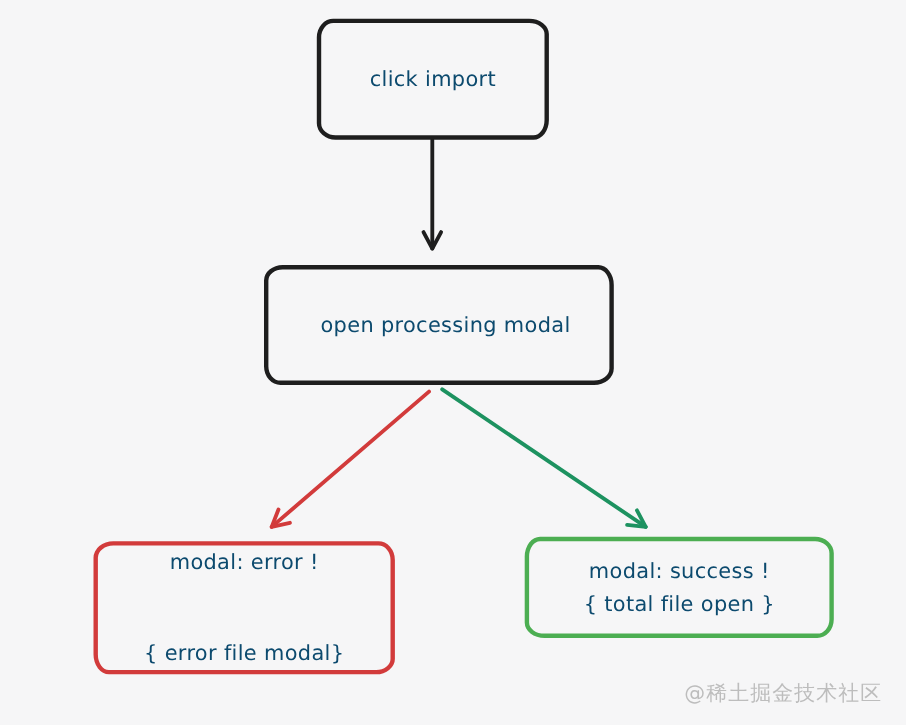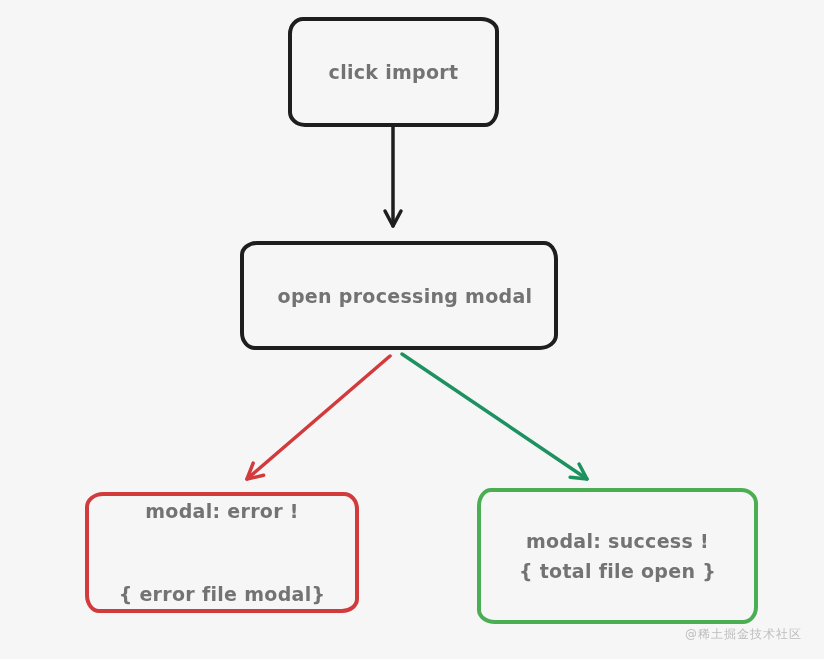--- a/index.html
+++ b/index.html
@@ -19,48 +19,48 @@
   .node {
     position: absolute;
     box-sizing: border-box;
     border: 4px solid #1e1e1e;
     background: transparent;
     display: flex;
     flex-direction: column;
     align-items: center;
     justify-content: center;
     text-align: center;
-    font-weight: 700;
+    font-weight: 400;
     font-size: 19px;
     letter-spacing: 0.3px;
-    color: #737373;
+    color: #0c4a6e;
     line-height: 30px;
   }
   .node-top {
     left: 288px; top: 17px; width: 211px; height: 110px;
     border-radius: 15px 18px 14px 17px / 17px 14px 18px 15px;
   }
   .node-mid {
     left: 240px; top: 241px; width: 318px; height: 109px;
     border-radius: 17px 14px 18px 15px / 14px 18px 15px 17px;
   }
   .node-error {
     left: 85px; top: 492px; width: 274px; height: 121px;
     border-radius: 18px 15px 17px 14px / 15px 17px 14px 18px;
     justify-content: space-between;
   }
   .node-success {
-    left: 477px; top: 488px; width: 281px; height: 136px;
+    left: 477px; top: 488px; width: 281px; height: 92px;
     border-radius: 14px 17px 15px 18px / 18px 15px 17px 14px;
   }
   .watermark {
     position: absolute;
     right: 22px;
     bottom: 16px;
-    font-size: 12px;
+    font-size: 19px;
     letter-spacing: 1px;
     color: #bdbdbd;
   }
 </style>
 </head>
 <body>
 
 <div class="canvas">
 
   <svg class="edges" viewBox="0 0 824 659" xmlns="http://www.w3.org/2000/svg">

